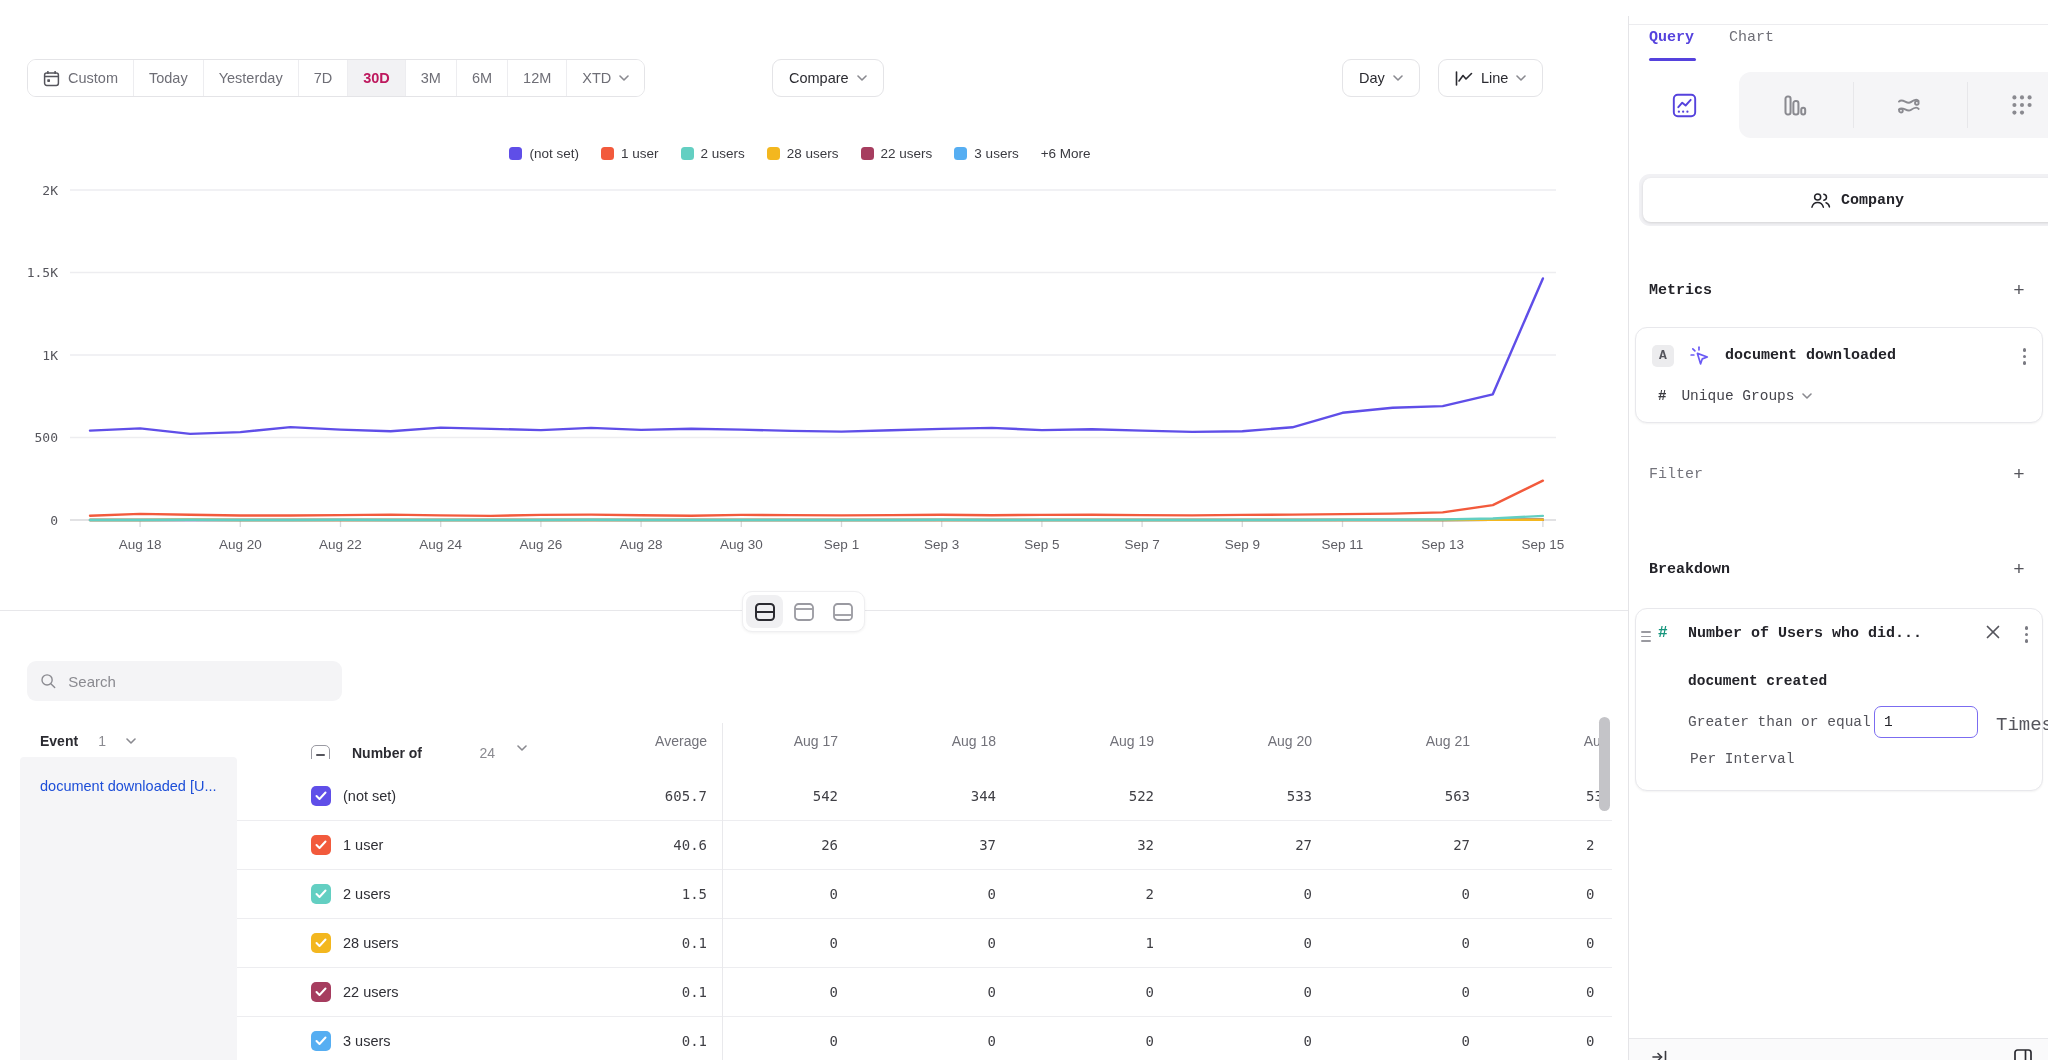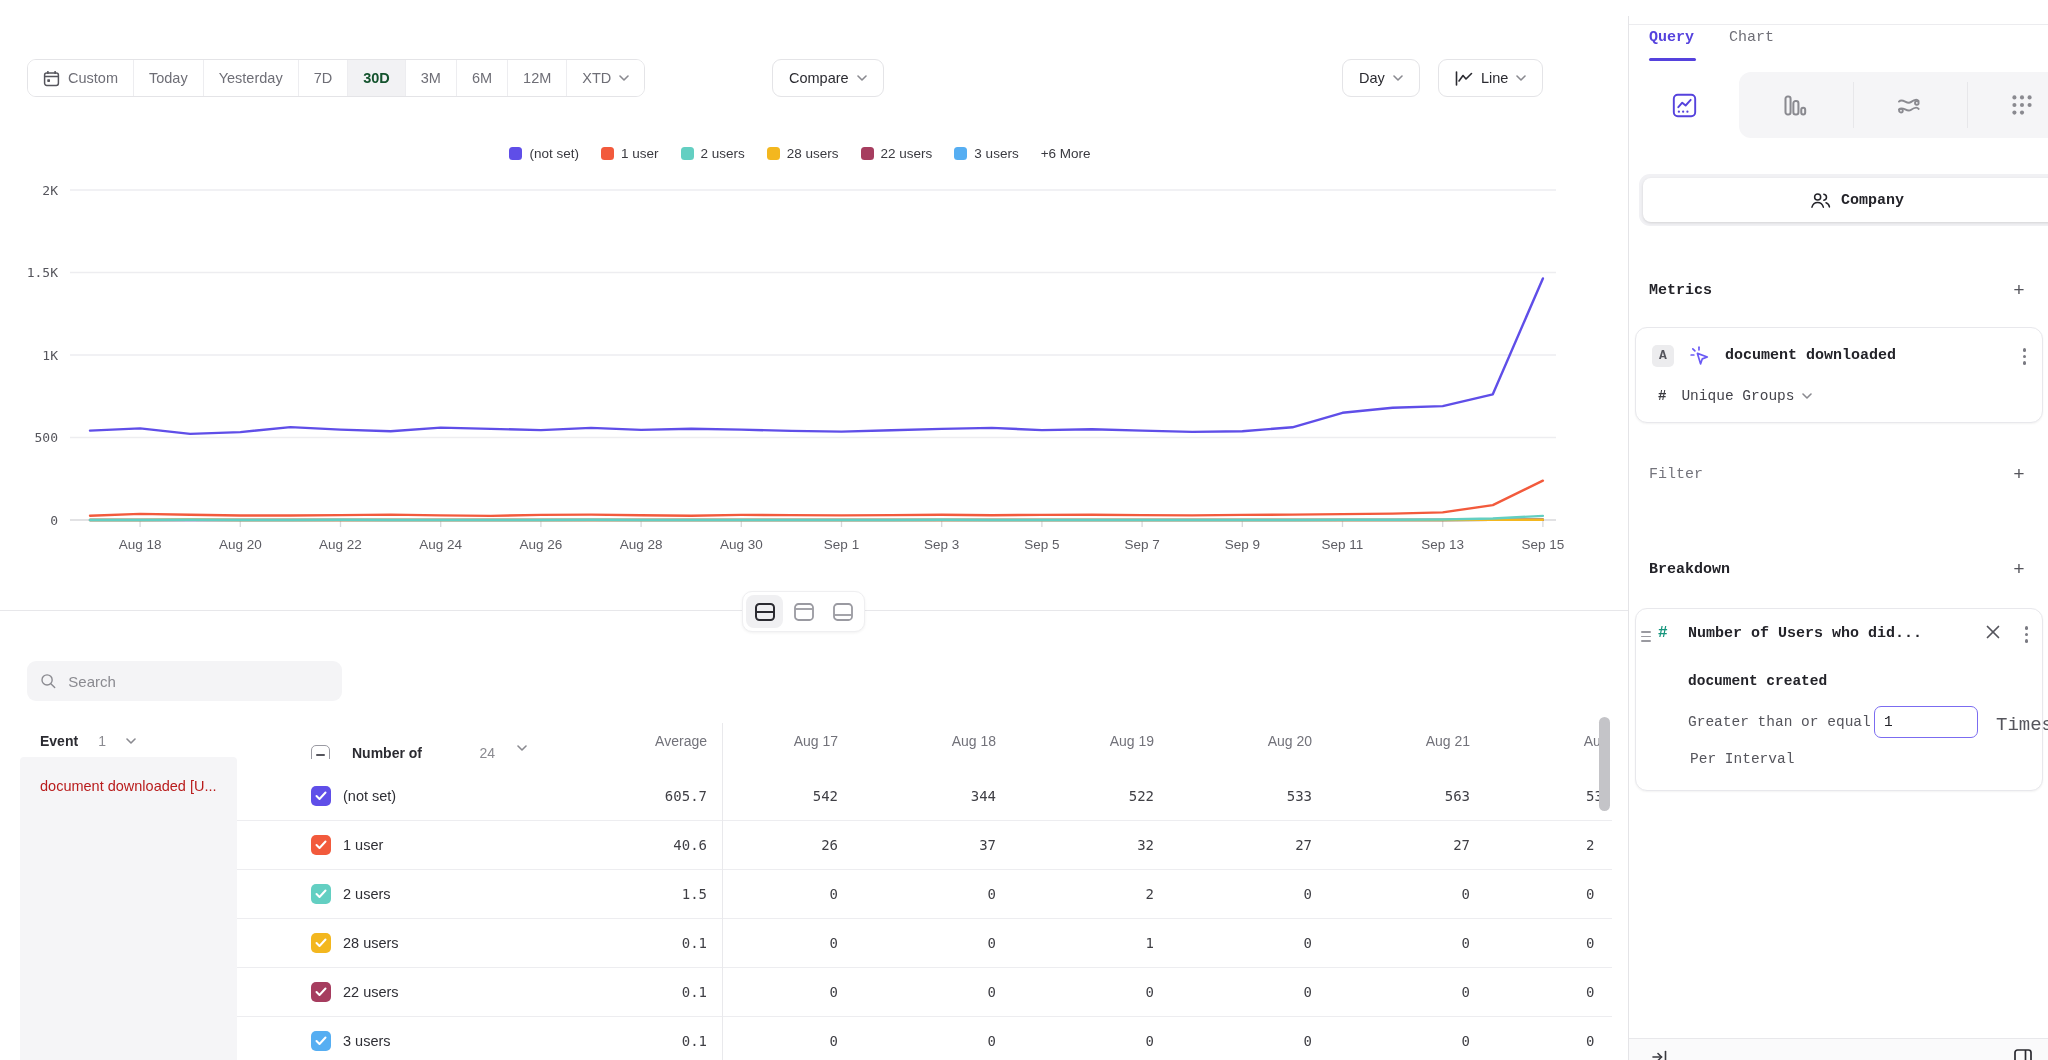--- a/index.html
+++ b/index.html
@@ -7,21 +7,21 @@
   .app{position:relative;width:2048px;height:1060px;background:#fff;overflow:hidden;
        font-family:"Liberation Sans",sans-serif;color:#2b2b31;}
   .mono{font-family:"DejaVu Sans Mono",monospace;}
 
   
   .range-group{position:absolute;left:27px;top:59px;height:38px;display:flex;align-items:stretch;
     background:#fff;border:1px solid #e4e4e7;border-radius:9px;overflow:hidden;}
   .range-item{display:flex;align-items:center;gap:8px;padding:0 15px;font-size:14.5px;color:#6e6e76;
     border-left:1px solid #ededf0;cursor:pointer;white-space:nowrap;background:#fff;}
   .range-item:first-child{border-left:none;}
-  .range-item.active{background:#f2f2f4;color:#14532d;font-weight:700;}
+  .range-item.active{background:#f2f2f4;color:#be185d;font-weight:700;}
   .btn{position:absolute;top:59px;height:38px;display:flex;align-items:center;gap:8px;padding:0 16px;
     background:#fff;border:1px solid #e4e4e7;border-radius:9px;font-size:14.5px;color:#2b2b31;
     font-family:inherit;cursor:pointer;}
   .chev{color:#8a8a90;flex:none;}
 
   
   .legend{position:absolute;left:20px;top:146px;width:1560px;display:flex;justify-content:center;
     align-items:center;gap:22px;font-size:13.5px;color:#3a3a40;}
   .legend-item{display:flex;align-items:center;gap:7px;}
   .legend-swatch{width:13px;height:13px;border-radius:3.5px;flex:none;}
@@ -55,21 +55,21 @@
   .th-avg{width:184px;text-align:right;padding-right:4px;flex:none;}
   .th-date{flex:none;text-align:right;padding-right:8px;}
   .th-strong{color:#2b2b31;font-weight:700;font-size:14px;}
   .th-count{color:#8a8a90;}
   .cbx-ind{width:19px;height:19px;border:1.5px solid #9a9aa2;border-radius:5px;background:#fff;
     display:flex;align-items:center;justify-content:center;flex:none;}
   .cbx-ind::after{content:"";width:9px;height:2px;background:#55555c;border-radius:1px;}
 
   .event-panel{position:absolute;left:20px;top:757px;width:217px;height:303px;background:#f5f5f7;
     border-radius:4px 4px 0 0;}
-  .event-item{padding:21px 16px 0 20px;font-size:14.5px;color:#b91c1c;white-space:nowrap;
+  .event-item{padding:21px 16px 0 20px;font-size:14.5px;color:#1d4ed8;white-space:nowrap;
     overflow:hidden;}
 
   .rows{position:absolute;left:237px;top:772px;width:1375px;height:288px;overflow:hidden;}
   .trow{display:flex;align-items:center;height:49px;border-bottom:1px solid #ededf0;}
   .td-series{width:290px;display:flex;align-items:center;gap:12px;padding-left:74px;flex:none;
     font-size:14.5px;color:#2f2f35;}
   .row-cbx{width:20px;height:20px;border-radius:5px;display:flex;align-items:center;
     justify-content:center;flex:none;}
   .td-avg{width:184px;text-align:right;padding-right:4px;flex:none;font-size:14px;color:#3f3f45;}
   .td-date{flex:none;text-align:right;padding-right:8px;font-size:14px;color:#3f3f45;}

